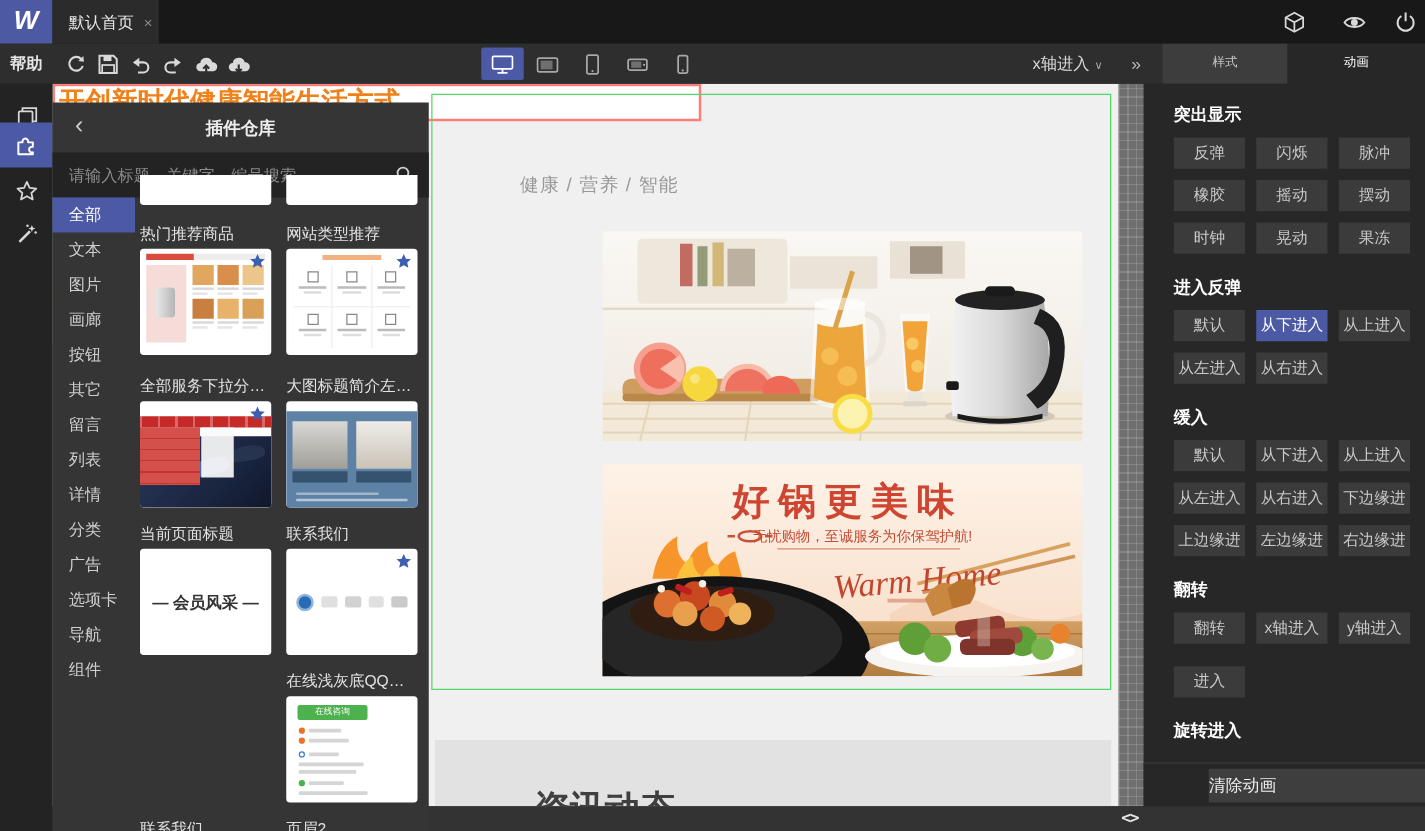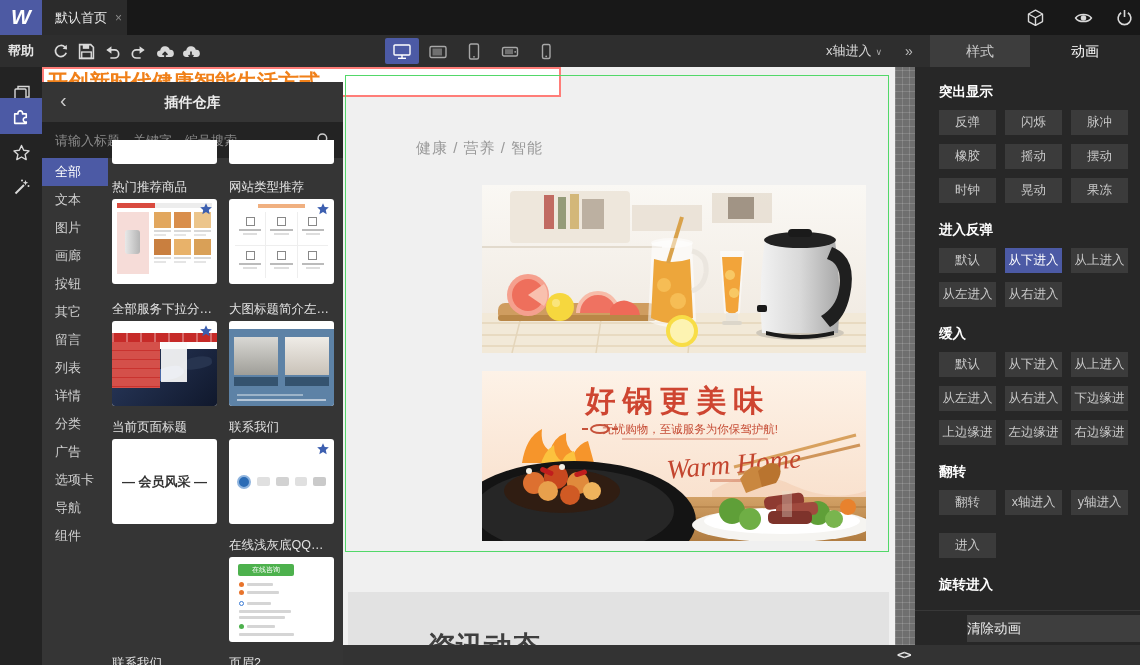--- a/index.html
+++ b/index.html
@@ -17,21 +17,21 @@
   #toolbar{left:0;top:35px;width:1140px;height:32px;background:#2e2e2e;}
   #help{left:8px;top:0;color:#e5e5e5;font-size:13px;font-weight:bold;line-height:32px;}
   #tl-icons{left:52px;top:0;height:32px;display:flex;align-items:center;gap:9px;}
   #tl-icons .ti{width:17px;height:17px;}
   #devices{left:385px;top:3px;display:flex;gap:2px;}
   .dev{width:34px;height:26px;display:flex;align-items:center;justify-content:center;border-radius:2px;}
   .dev.on{background:#4c5aa5;}
   #assist{left:826px;top:0;color:#d8d8d8;font-size:13px;line-height:32px;}
   #assist .c{font-size:9px;color:#aaa;margin-left:4px;}
   #morechev{left:905px;top:0;color:#bbb;font-size:14px;line-height:32px;}
-  .ptab{top:0;height:32px;line-height:32px;text-align:center;font-size:14px;}
+  .ptab{top:0;height:32px;line-height:32px;text-align:center;font-size:10px;}
   #ptab-style{left:930px;width:100px;background:#3d3d3d;color:#c9c9c9;}
   #ptab-anim{left:1030px;width:110px;background:#272727;color:#fff;}
   
   #sidebar{left:0;top:67px;width:42px;height:598px;background:#232323;}
   .sbi{left:0;width:42px;height:34px;display:flex;align-items:center;justify-content:center;}
   .sbi.on{background:#4c5aa5;}
   
   #canvas{left:42px;top:67px;width:853px;height:578px;background:#f0f0f0;overflow:hidden;}
   #selbox{left:303px;top:8px;width:542px;height:475px;border:1px solid #52d869;z-index:4;pointer-events:none;}
   #herobox{left:303px;top:32px;width:519px;height:30px;background:#fff;border:2px solid #ff7d78;box-sizing:border-box;overflow:hidden;white-space:nowrap;z-index:2;}

